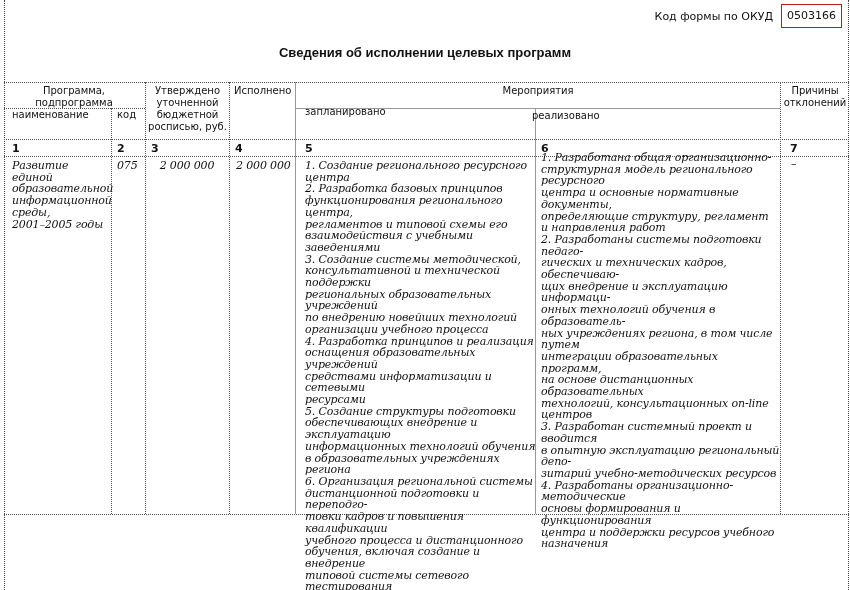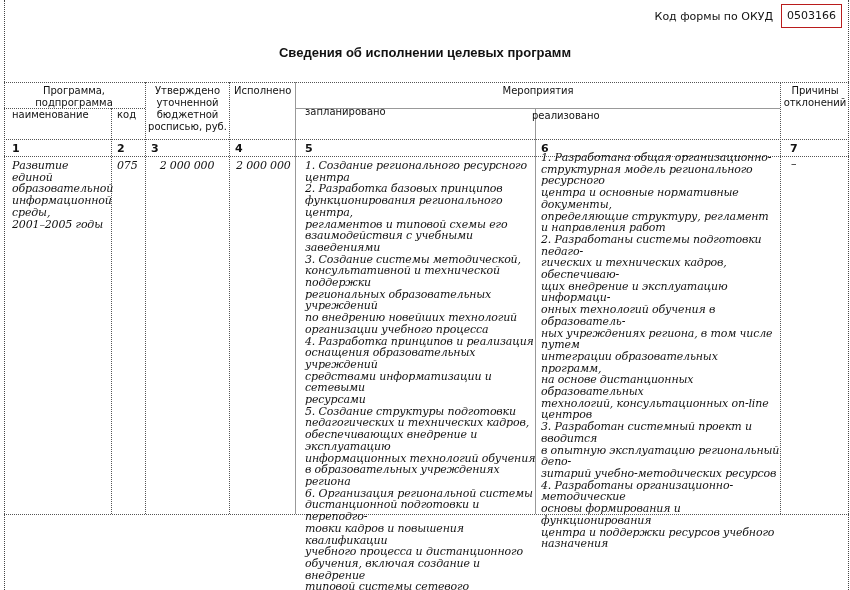--- a/index.html
+++ b/index.html
@@ -90,21 +90,20 @@
       <p>3. Создание системы методической,</p>
       <p>консультативной и технической поддержки</p>
       <p>региональных образовательных учреждений</p>
       <p>по внедрению новейших технологий</p>
       <p>организации учебного процесса</p>
       <p>4. Разработка принципов и реализация</p>
       <p>оснащения образовательных учреждений</p>
       <p>средствами информатизации и сетевыми</p>
       <p>ресурсами</p>
       <p>5. Создание структуры подготовки</p>
-      <p>педагогических и технических кадров,</p>
       <p>обеспечивающих внедрение и эксплуатацию</p>
       <p>информационных технологий обучения</p>
       <p>в образовательных учреждениях региона</p>
       <p>6. Организация региональной системы</p>
       <p>дистанционной подготовки и переподго-</p>
       <p>товки кадров и повышения квалификации</p>
       <p>учебного процесса и дистанционного</p>
       <p>обучения, включая создание и внедрение</p>
       <p>типовой системы сетевого тестирования</p>
       <p>и контроля знаний</p>

